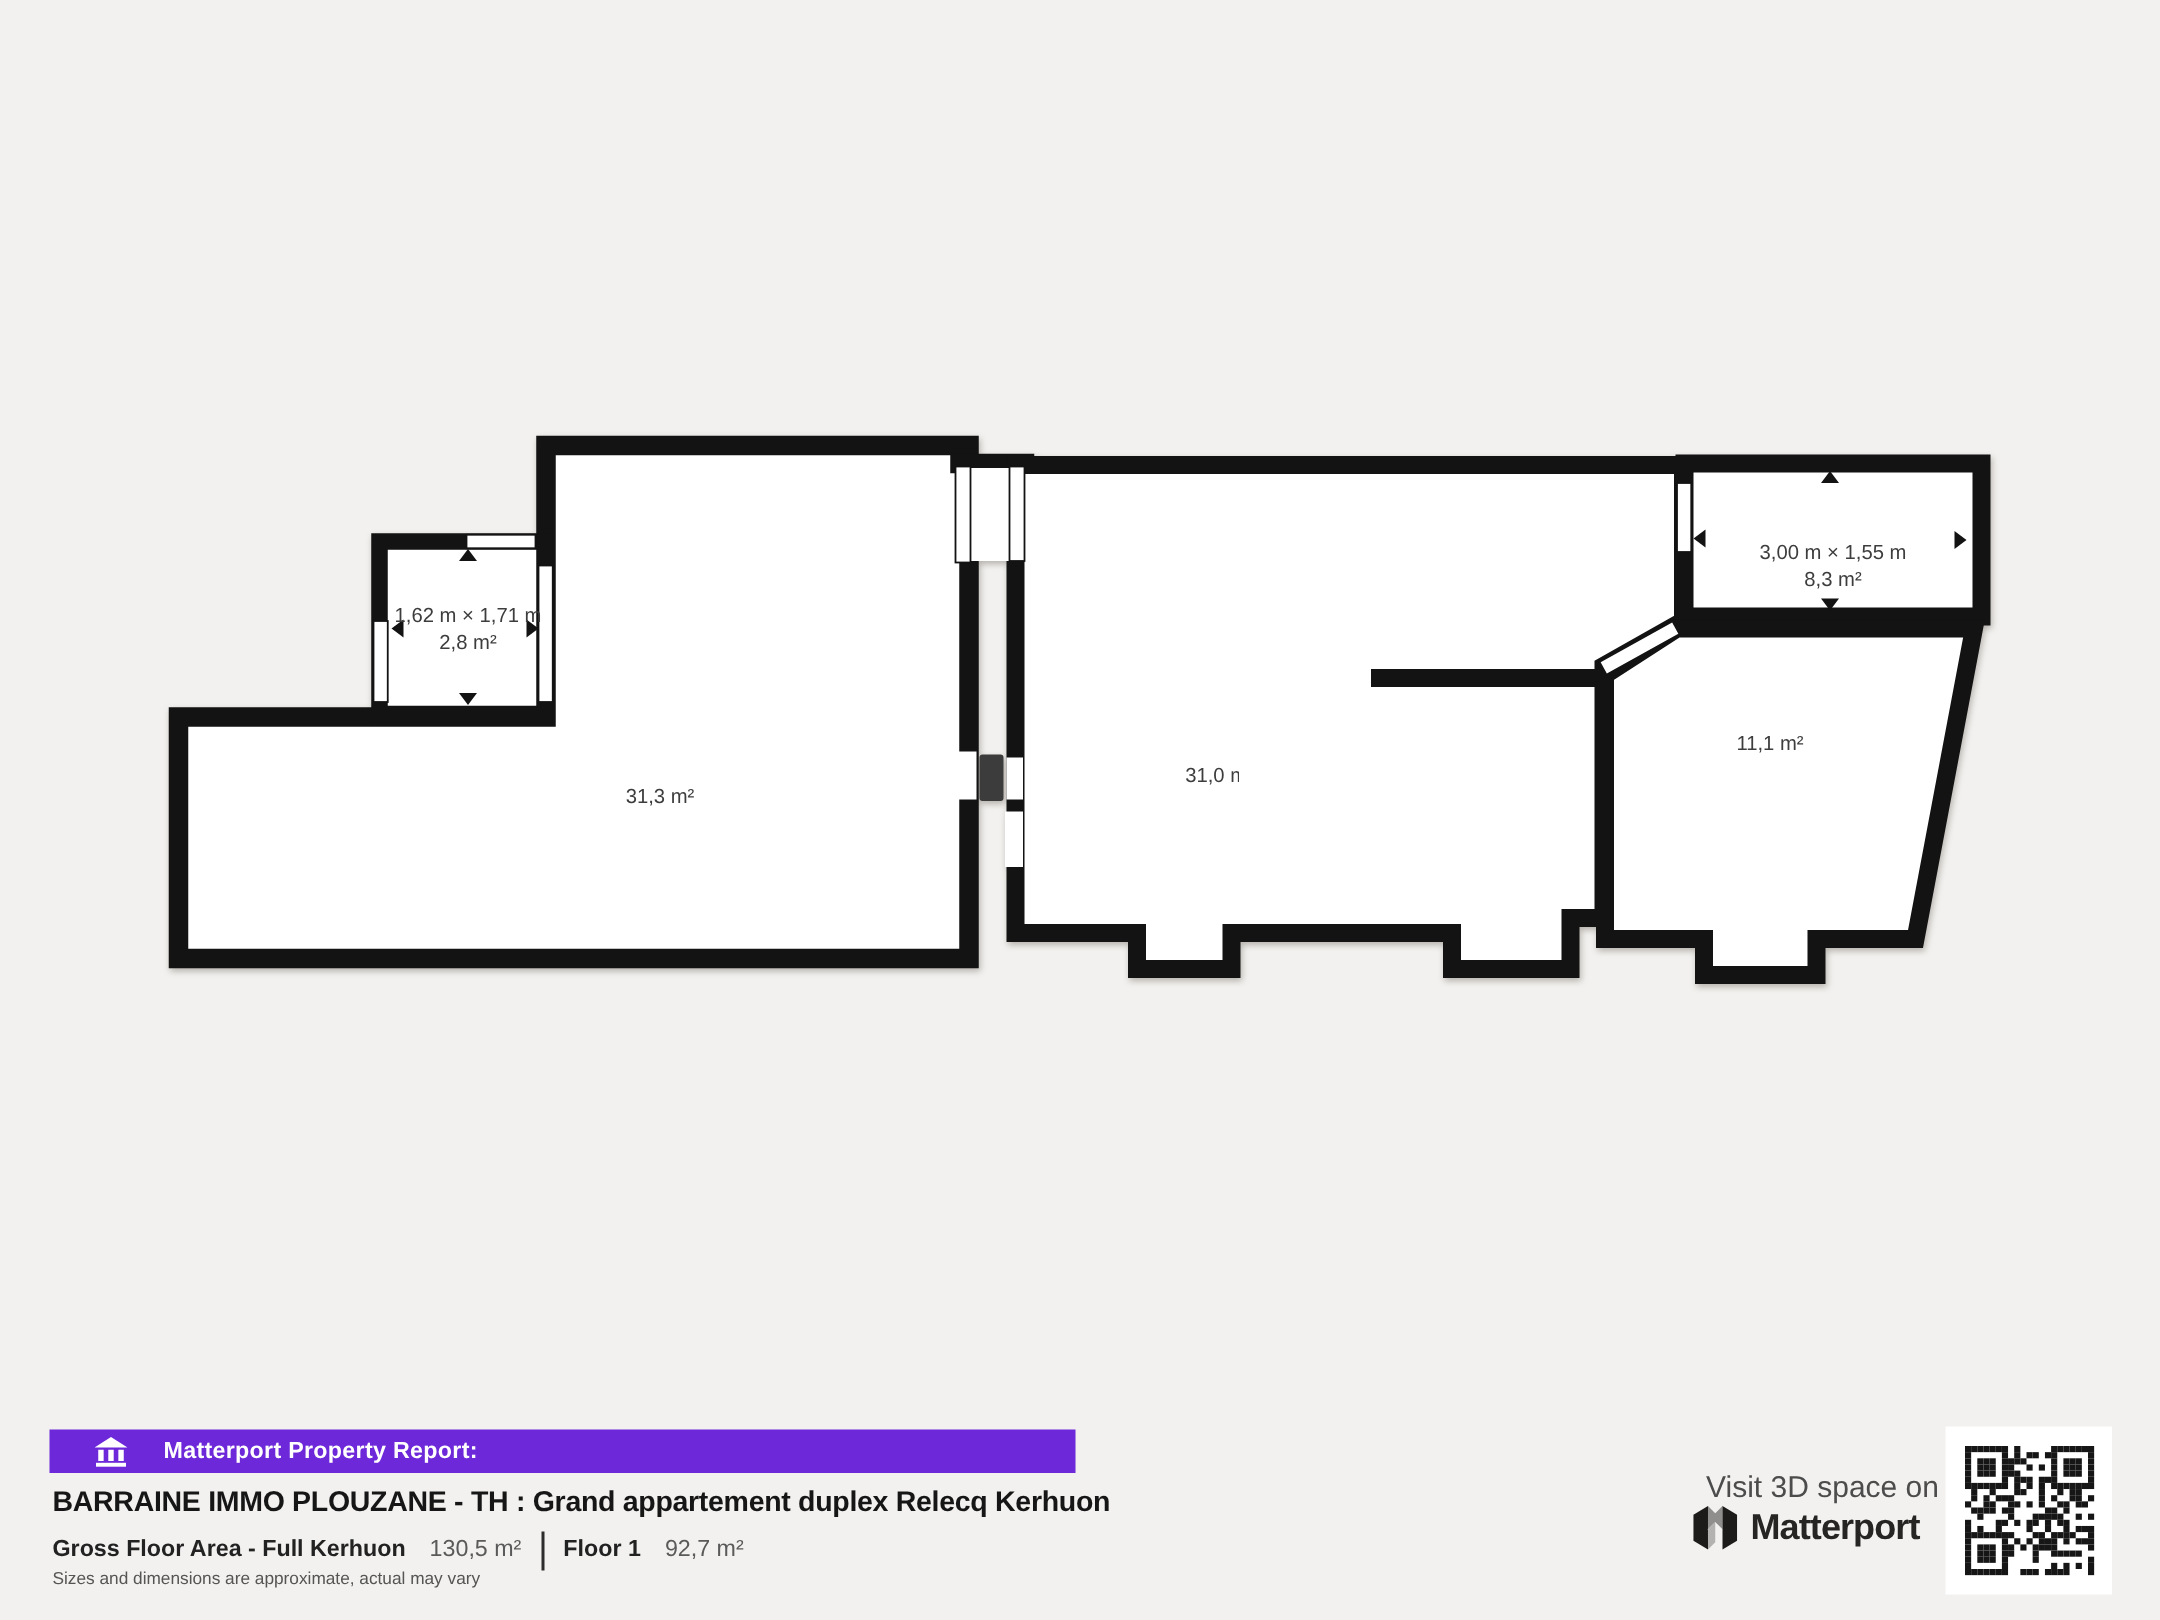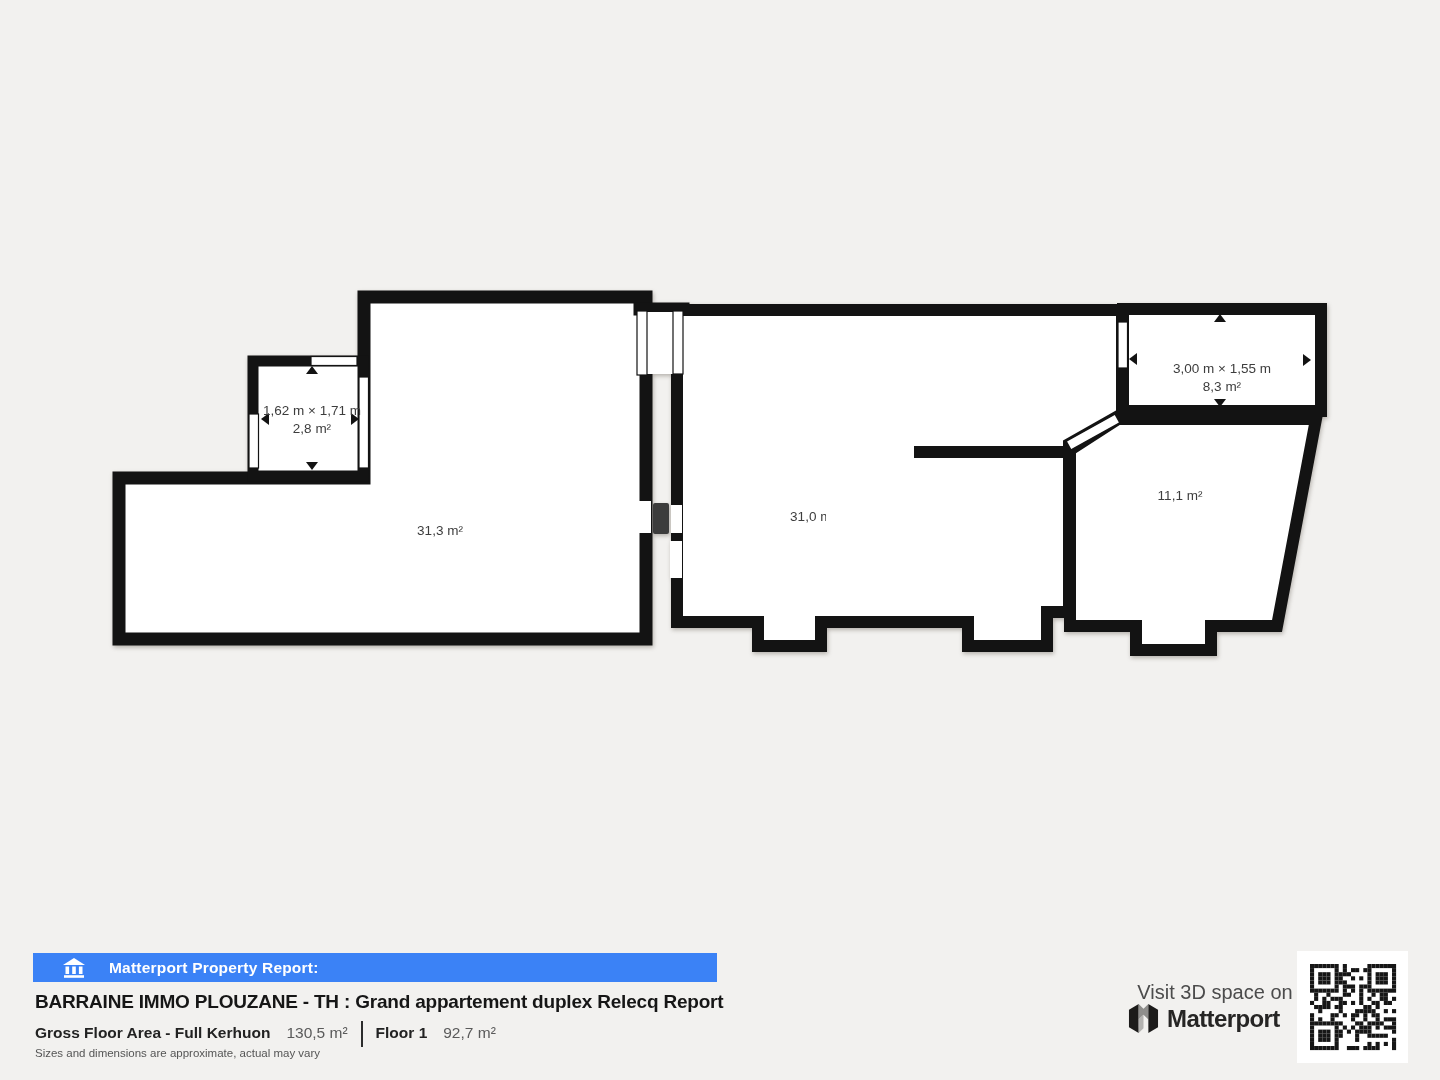--- a/index.html
+++ b/index.html
@@ -16,21 +16,21 @@
     text-align:center;color:#3d3d3d;font-size:13.5px;line-height:17.5px;
     white-space:nowrap;
   }
   .label-occlusion{
     position:absolute;z-index:4;background:#ffffff;
     left:826px;top:507px;width:22px;height:19px;
   }
   
   .report-bar{
     position:absolute;left:33px;top:953px;width:684px;height:29px;z-index:2;
-    background:#3b82f6;display:flex;align-items:center;padding-left:30px;
+    background:#6d28d9;display:flex;align-items:center;padding-left:30px;
     box-sizing:border-box;gap:24px;
   }
   .report-bar .bar-label{color:#ffffff;font-weight:bold;font-size:15.5px;letter-spacing:0.2px;}
   .doc-title{
     position:absolute;left:35px;top:991px;width:700px;z-index:2;
     color:#161616;font-weight:bold;font-size:19px;letter-spacing:-0.2px;white-space:nowrap;
   }
   .stats-line{
     position:absolute;left:35px;top:1020px;z-index:2;font-size:15.5px;color:#1d1d1d;
     display:flex;align-items:center;white-space:nowrap;
@@ -133,21 +133,21 @@
       <path d="M11,0 L22,7 H0 Z" fill="#ffffff"></path>
       <rect x="2.5" y="8.5" width="3.6" height="7.5" fill="#ffffff"></rect>
       <rect x="9.2" y="8.5" width="3.6" height="7.5" fill="#ffffff"></rect>
       <rect x="15.9" y="8.5" width="3.6" height="7.5" fill="#ffffff"></rect>
       <rect x="1" y="17.2" width="20" height="2.6" fill="#ffffff"></rect>
     </svg>
   </span>
   <span class="bar-label">Matterport Property Report:</span>
 </div>
 
-<div class="doc-title">BARRAINE IMMO PLOUZANE - TH : Grand appartement duplex Relecq Report</div>
+<div class="doc-title">BARRAINE IMMO PLOUZANE - TH : Grand appartement duplex Relecq Kerhuon</div>
 
 <div class="stats-line">
   <span class="lbl">Gross Floor Area - Full Kerhuon</span>
   <span class="val">130,5 m²</span>
   <span class="stats-divider"></span>
   <span class="lbl">Floor 1</span>
   <span class="val">92,7 m²</span>
 </div>
 
 <div class="disclaimer">Sizes and dimensions are approximate, actual may vary</div>

